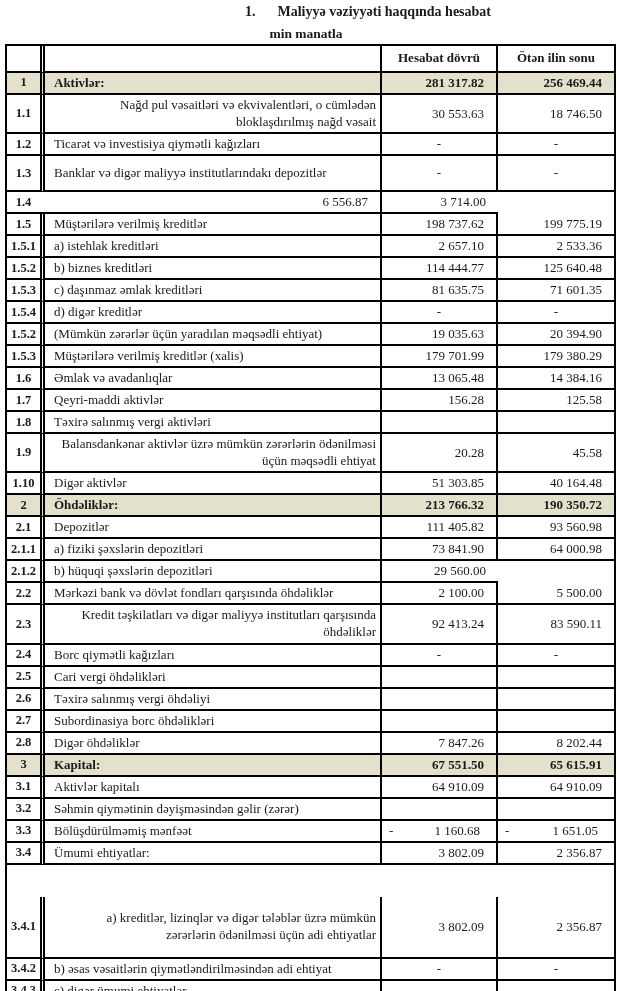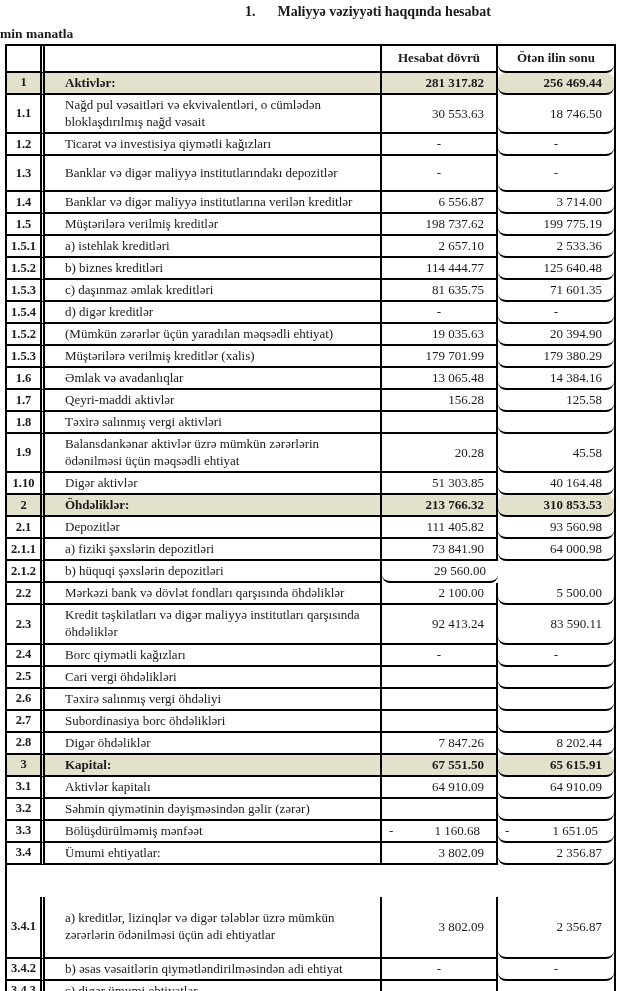--- a/index.html
+++ b/index.html
@@ -17,21 +17,21 @@
   .title-row {
     display: flex;
     gap: 22px;
     margin: 4px 0 0 245px;
     font-weight: bold;
     font-size: 14px;
     line-height: 1.15;
   }
   .unit-note {
     width: 612px;
-    text-align: left;
+    text-align: center;
     font-weight: bold;
     font-size: 13.5px;
     margin: 7px 0 2px 0;
     line-height: 1.1;
   }
   .tbl {
     margin-left: 5px;
     width: 611px;
     border: 2px solid #000;
     box-sizing: border-box;
@@ -45,33 +45,34 @@
   .cell {
     box-sizing: border-box;
     border-right: 2px solid #000;
     border-bottom: 2px solid #000;
     display: flex;
     align-items: center;
     overflow: hidden;
     font-size: 13px;
     background: #fff;
   }
-  .row > .cell:last-child { border-right: none; border-radius: 8px; }
+  .row > .cell:last-child { border-right: none; }
   .tbl > .row:last-child > .cell { border-bottom: none; }
   .c-num {
     font-weight: bold;
     justify-content: center;
     border-right: none;
     font-size: 12.5px;
     padding: 1px 1px;
   }
   .c-label {
     border-left: 5px double #000;
-    padding: 1px 4px 1px 20px;
+    padding: 1px 4px 1px 9px;
     white-space: nowrap;
+    text-align: right;
   }
   .c-label.wrap {
     white-space: normal;
     line-height: 1.28;
     padding-top: 2px;
     padding-bottom: 2px;
   }
   .c-head {
     justify-content: center;
     font-weight: bold;
@@ -132,21 +133,20 @@
       <div class="cell c-val dash">-</div>
     </div>
     <div class="row tall">
       <div class="cell c-num">1.3</div>
       <div class="cell c-label">Banklar və digər maliyyə institutlarındakı depozitlər</div>
       <div class="cell c-val dash">-</div>
       <div class="cell c-val dash">-</div>
     </div>
     <div class="row">
       <div class="cell c-num">1.4</div>
-      <div class="cell c-label">Banklar və digər maliyyə institutlarına verilən kreditlər</div>
       <div class="cell c-val">6 556.87</div>
       <div class="cell c-val">3 714.00</div>
     </div>
     <div class="row">
       <div class="cell c-num">1.5</div>
       <div class="cell c-label">Müştərilərə verilmiş kreditlər</div>
       <div class="cell c-val">198 737.62</div>
       <div class="cell c-val">199 775.19</div>
     </div>
     <div class="row">
@@ -212,21 +212,21 @@
     <div class="row">
       <div class="cell c-num">1.10</div>
       <div class="cell c-label">Digər aktivlər</div>
       <div class="cell c-val">51 303.85</div>
       <div class="cell c-val">40 164.48</div>
     </div>
     <div class="row section">
       <div class="cell c-num">2</div>
       <div class="cell c-label">Öhdəliklər:</div>
       <div class="cell c-val">213 766.32</div>
-      <div class="cell c-val">310 853.53</div>
+      <div class="cell c-val">190 350.72</div>
     </div>
     <div class="row">
       <div class="cell c-num">2.1</div>
       <div class="cell c-label">Depozitlər</div>
       <div class="cell c-val">111 405.82</div>
       <div class="cell c-val">93 560.98</div>
     </div>
     <div class="row">
       <div class="cell c-num">2.1.1</div>
       <div class="cell c-label">a) fiziki şəxslərin depozitləri</div>

